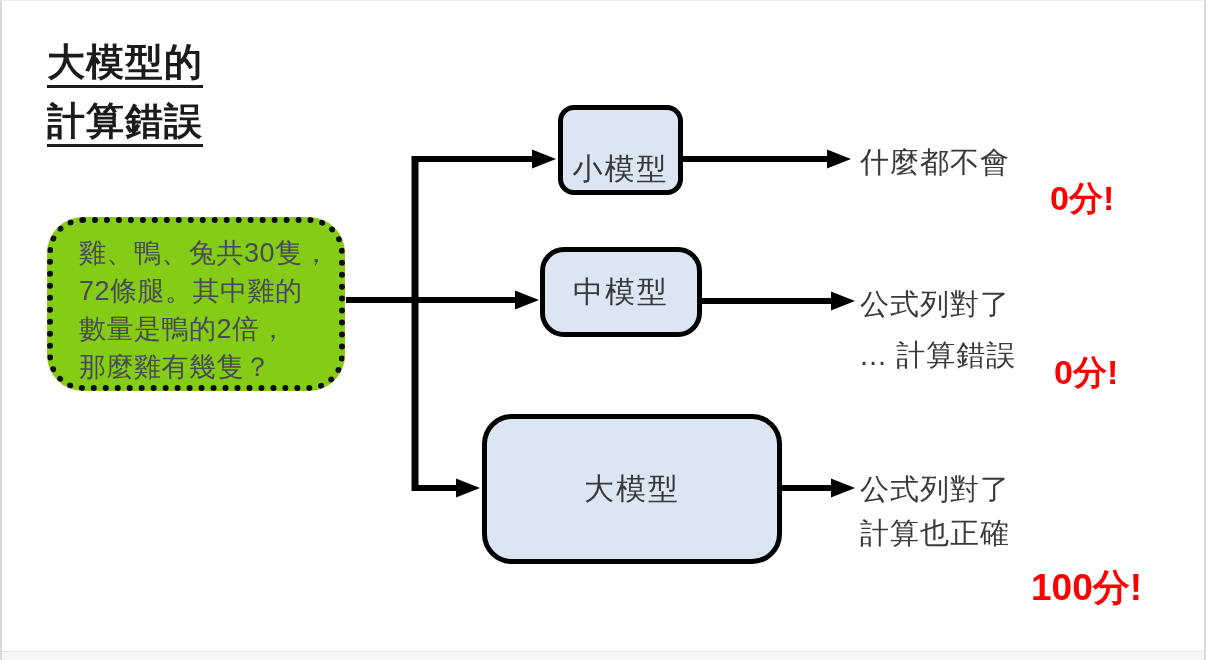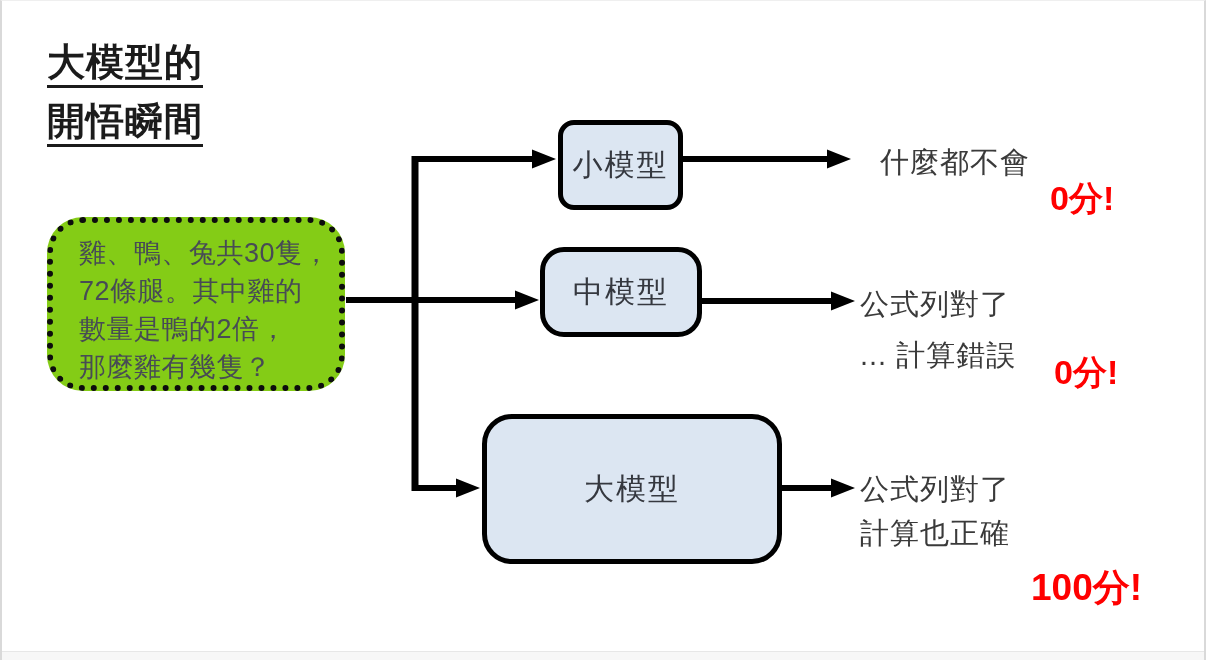--- a/index.html
+++ b/index.html
@@ -41,29 +41,29 @@
     white-space: nowrap; letter-spacing: 0.5px;
   }
 
   .model-box {
     position: absolute; background: #dce6f2; border: 5px solid #000000;
     display: flex; align-items: center; justify-content: center;
   }
   .model-box .model-label {
     font-size: 30px; color: #35383f; letter-spacing: 2px;
   }
-  .box-small { left: 556px; top: 119px; width: 125px; height: 90px;  border-radius: 16px; }
+  .box-small { left: 556px; top: 104px; width: 125px; height: 90px;  border-radius: 16px; align-items: flex-end; }
   .box-mid   { left: 538px; top: 246px; width: 162px; height: 90px; border-radius: 24px; }
   .box-large { left: 480px; top: 413px; width: 300px; height: 150px; border-radius: 30px; }
 
   .result-line {
     position: absolute; font-size: 29px; color: #3a3a3a;
     white-space: nowrap; letter-spacing: 1px;
   }
-  .r1-l1 { left: 878px; top: 142px; }
+  .r1-l1 { left: 858px; top: 142px; }
   .r2-l1 { left: 858px; top: 284px; }
   .r2-l2 { left: 858px; top: 335px; }
   .r3-l1 { left: 858px; top: 469px; }
   .r3-l2 { left: 858px; top: 513px; }
 
   .score {
     position: absolute; color: #ff0000; font-weight: bold; white-space: nowrap;
   }
   .score-1 { left: 1048px; top: 175px; font-size: 34px; }
   .score-2 { left: 1052px; top: 349px; font-size: 34px; }
@@ -104,21 +104,21 @@
     </g>
 
     <g>
       <line x1="753" y1="487" x2="831" y2="487" stroke="#000" stroke-width="6"></line>
       <polygon points="853,487 829,477.5 829,496.5" fill="#000"></polygon>
     </g>
   </svg>
 
   <div class="title">
     <span class="title-line">大模型的</span>
-    <span class="title-line">開悟瞬間</span>
+    <span class="title-line">計算錯誤</span>
   </div>
 
   <div class="question-box">
     <div class="question-line">雞、鴨、兔共30隻，</div>
     <div class="question-line">72條腿。其中雞的</div>
     <div class="question-line">數量是鴨的2倍，</div>
     <div class="question-line">那麼雞有幾隻？</div>
   </div>
 
   <div class="model-box box-small">

